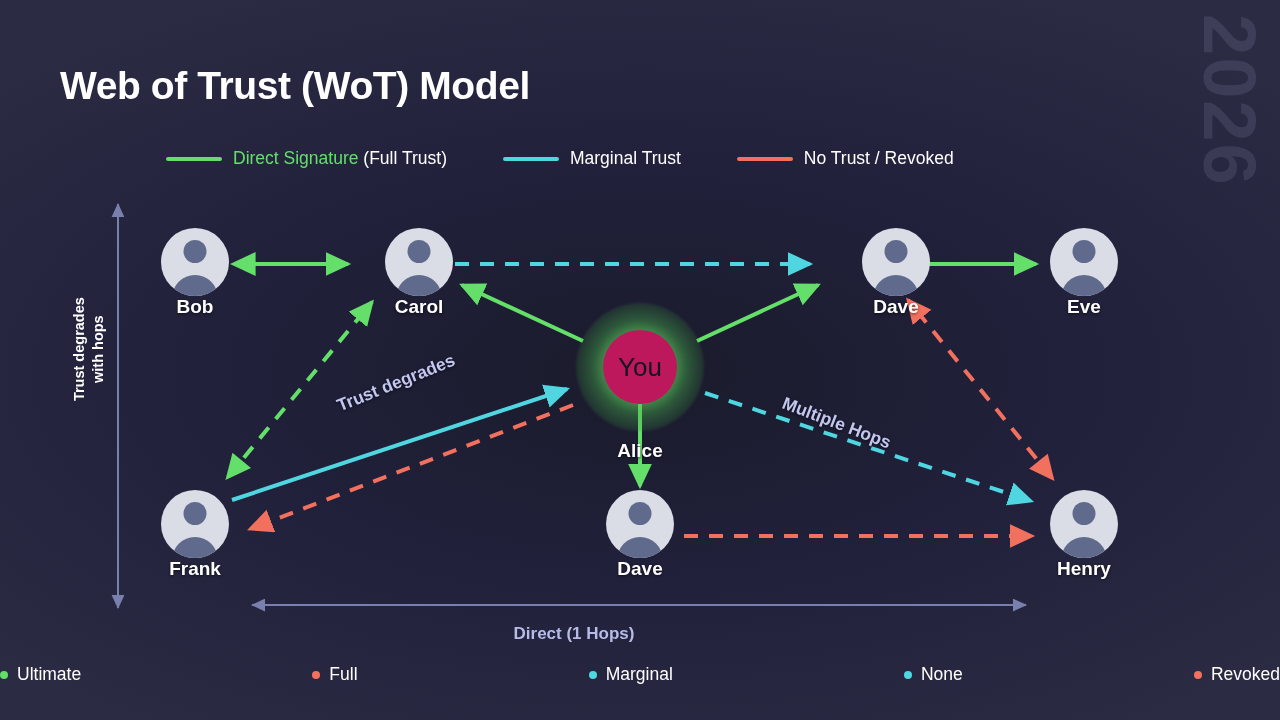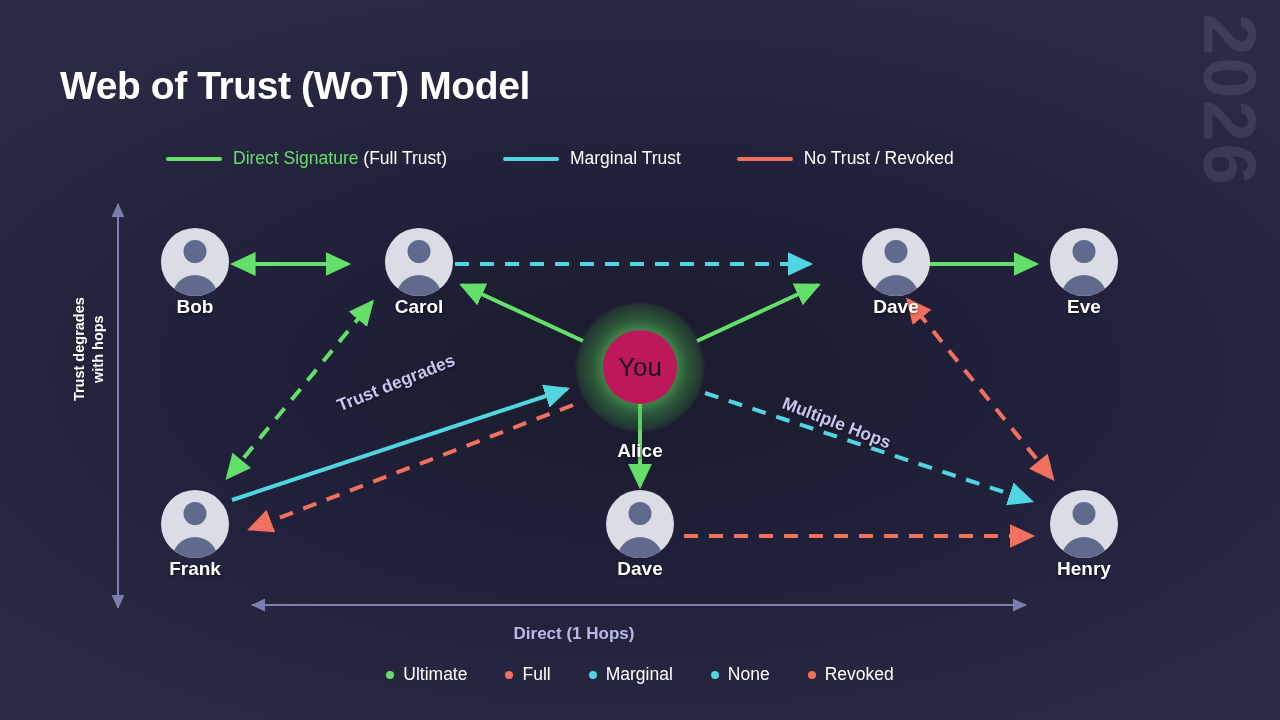--- a/index.html
+++ b/index.html
@@ -103,21 +103,21 @@
   .edge-label{
     position:absolute; font-size:17.5px; font-weight:600; color:#c3c7f0;
     white-space:nowrap; text-shadow:0 1px 3px rgba(0,0,0,.55);
   }
   #lbl-trust-degrades{ left:338px; top:396px; transform:rotate(-22deg); transform-origin:0 50%; }
   #lbl-multiple-hops{ left:783px; top:392px; transform:rotate(21deg); transform-origin:0 50%; }
 
   
   .legend-bottom{
     position:absolute; left:0; top:664px; width:1280px;
-    display:flex; align-items:center; justify-content:center; gap:38px;
+    display:flex; align-items:center; justify-content:space-between; gap:38px;
     font-size:17.5px;
   }
   .lb-item{ display:flex; align-items:center; gap:9px; }
   .lb-dot{ width:8px; height:8px; border-radius:50%; display:block; }
   .lb-text{ color:#ffffff; font-weight:400; }
 </style>
 </head>
 <body>
 
 <div id="stage">

